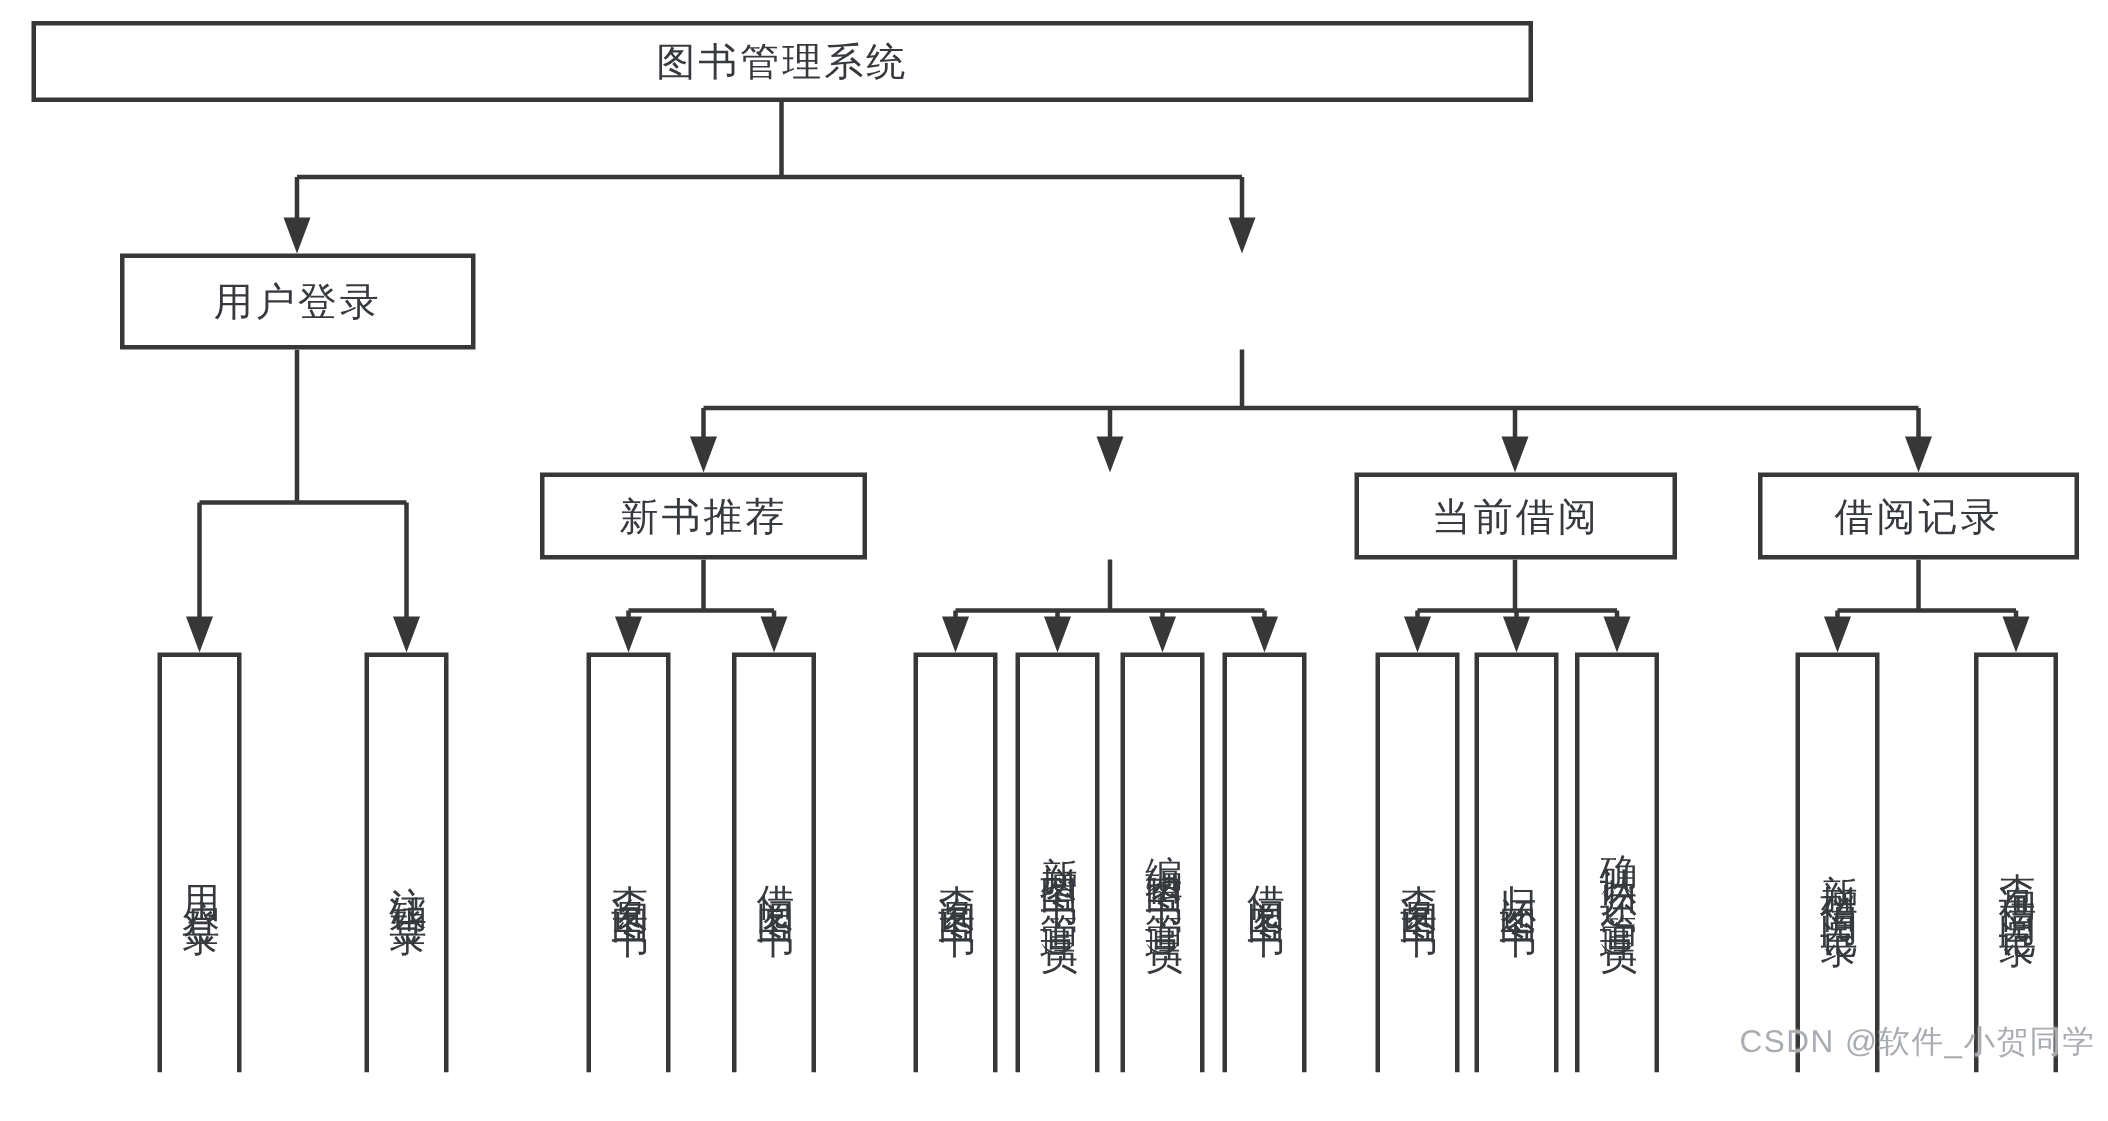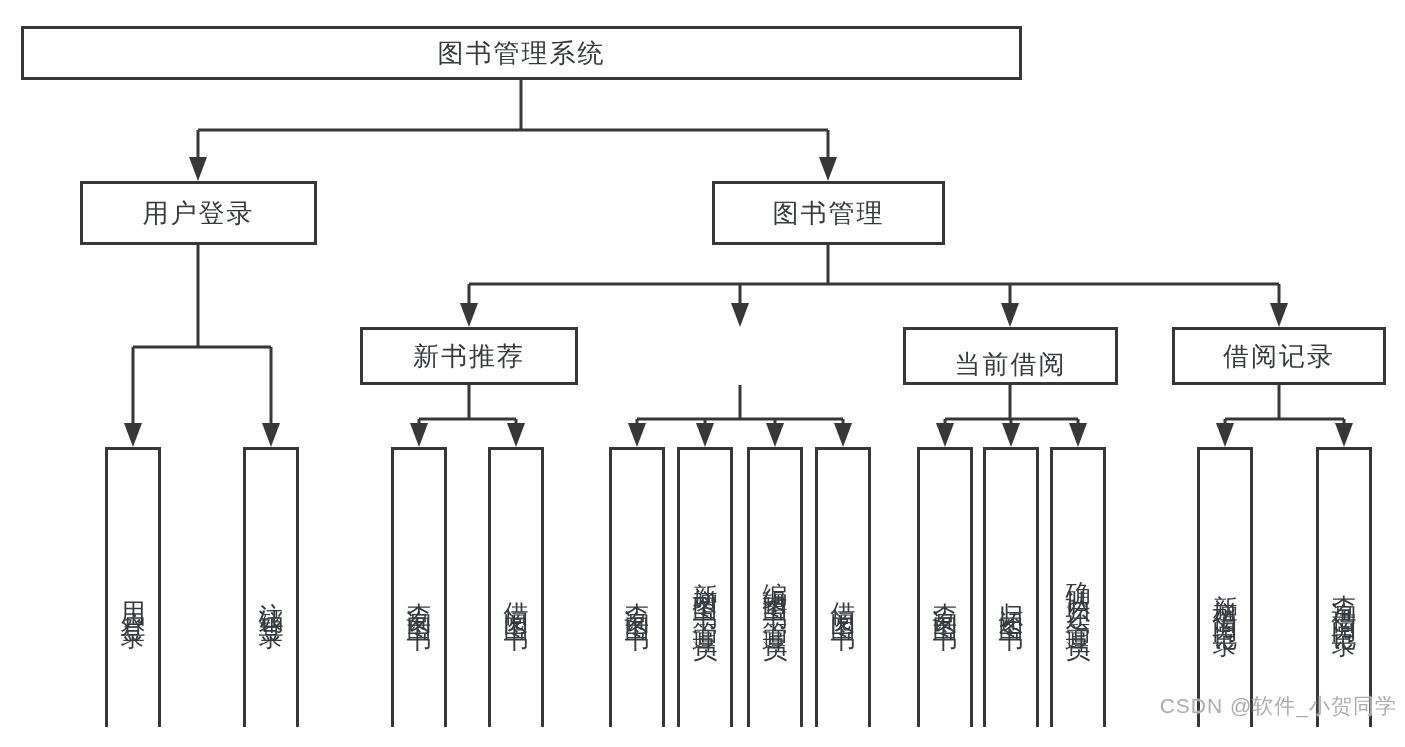--- a/index.html
+++ b/index.html
@@ -2,21 +2,20 @@
 <html lang="zh"><head>
 <meta charset="utf-8">
 <style>
   html,body{margin:0;padding:0;background:#ffffff;}
   #canvas{
     position:relative;
     width:1405px;height:715px;
     background:#ffffff;
     font-family:"Liberation Sans","DejaVu Sans",sans-serif;
     overflow:hidden;
-    margin-top:12px;
   }
   #wires{position:absolute;left:0;top:0;z-index:1;}
   .node{
     position:absolute;
     box-sizing:border-box;
     background:#ffffff;
     border:3px solid #373737;
     color:#36393d;
     display:flex;align-items:center;justify-content:center;
     z-index:2;
@@ -41,21 +40,21 @@
     font-size:21px;
     letter-spacing:1px;
     text-shadow:0 0 2px #ffffff;
   }
   
   #box-root{left:21px;top:14px;width:1001px;height:54px;}
   #box-user-login{left:80px;top:169px;width:237px;height:64px;}
   #box-book-mgmt{left:712px;top:169px;width:233px;height:64px;}
   #box-new-book{left:360px;top:315px;width:218px;height:58px;text-align:center;}
   #box-borrow{left:633px;top:315px;width:214px;height:58px;}
-  #box-current{left:903px;top:315px;width:215px;height:58px;align-items:flex-end;}
+  #box-current{left:903px;top:315px;width:215px;height:58px;}
   #box-records{left:1172px;top:315px;width:214px;height:58px;}
   #leaf-ul-1{left:105px;} #leaf-ul-2{left:243px;}
   #leaf-nb-1{left:391px;} #leaf-nb-2{left:488px;}
   #leaf-bb-1{left:609px;} #leaf-bb-2{left:677px;} #leaf-bb-3{left:747px;} #leaf-bb-4{left:815px;}
   #leaf-cb-1{left:917px;} #leaf-cb-2{left:983px;} #leaf-cb-3{left:1050px;}
   #leaf-br-1{left:1197px;} #leaf-br-2{left:1316px;}
   path{stroke:#373737;stroke-width:3;fill:none;}
   polygon{fill:#373737;stroke:none;}
 </style>
 </head>
@@ -113,23 +112,20 @@
     </g>
   </svg>
 
   <div class="node h-node" id="box-root">
     <span>图书管理系统</span>
   </div>
 
   <div class="node h-node" id="box-user-login">
     <span>用户登录</span>
   </div>
-  <div class="node h-node" id="box-book-mgmt">
-    <span>图书管理</span>
-  </div>
 
   <div class="node h-node" id="box-new-book">
     <span>新书推荐</span>
   </div>
   <div class="node h-node" id="box-current">
     <span>当前借阅</span>
   </div>
   <div class="node h-node" id="box-records">
     <span>借阅记录</span>
   </div>

